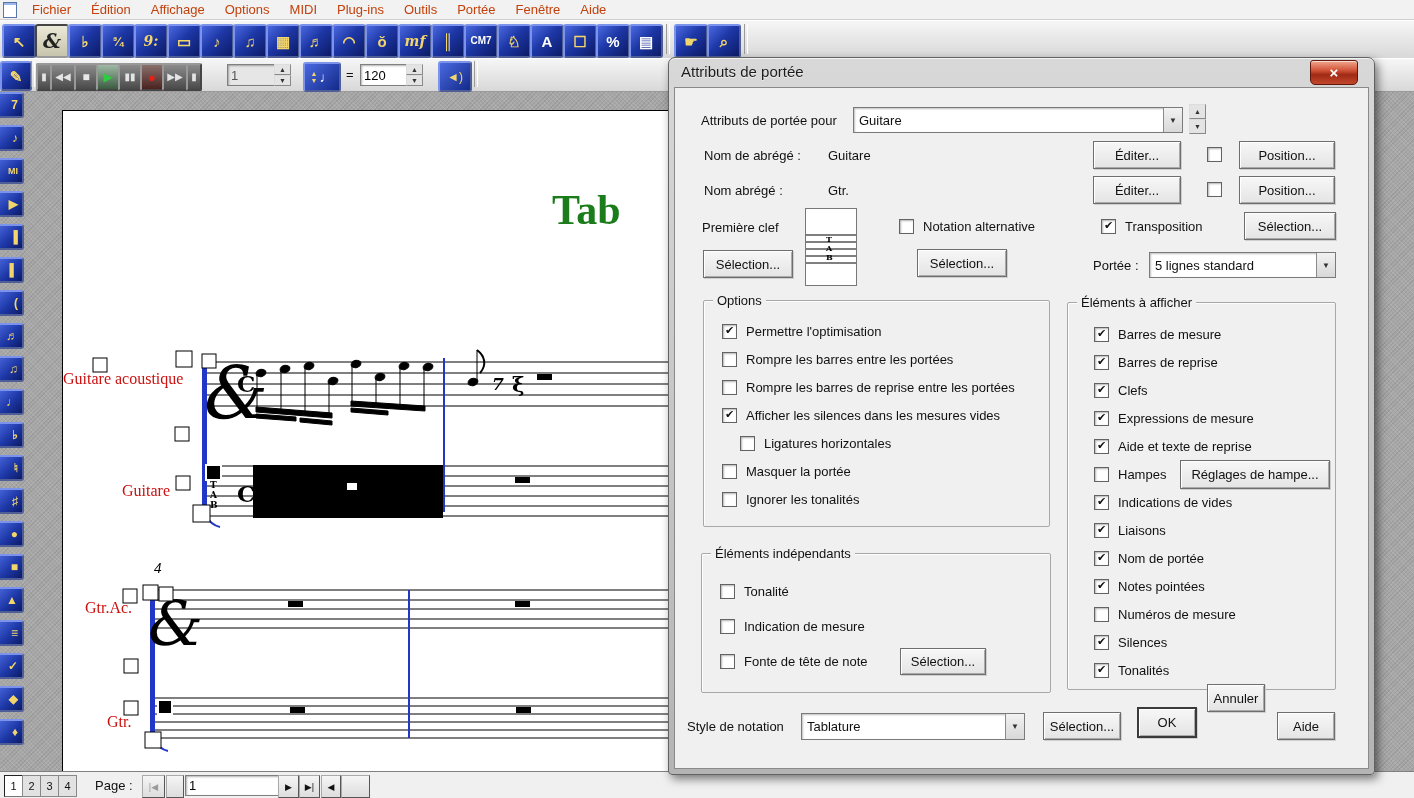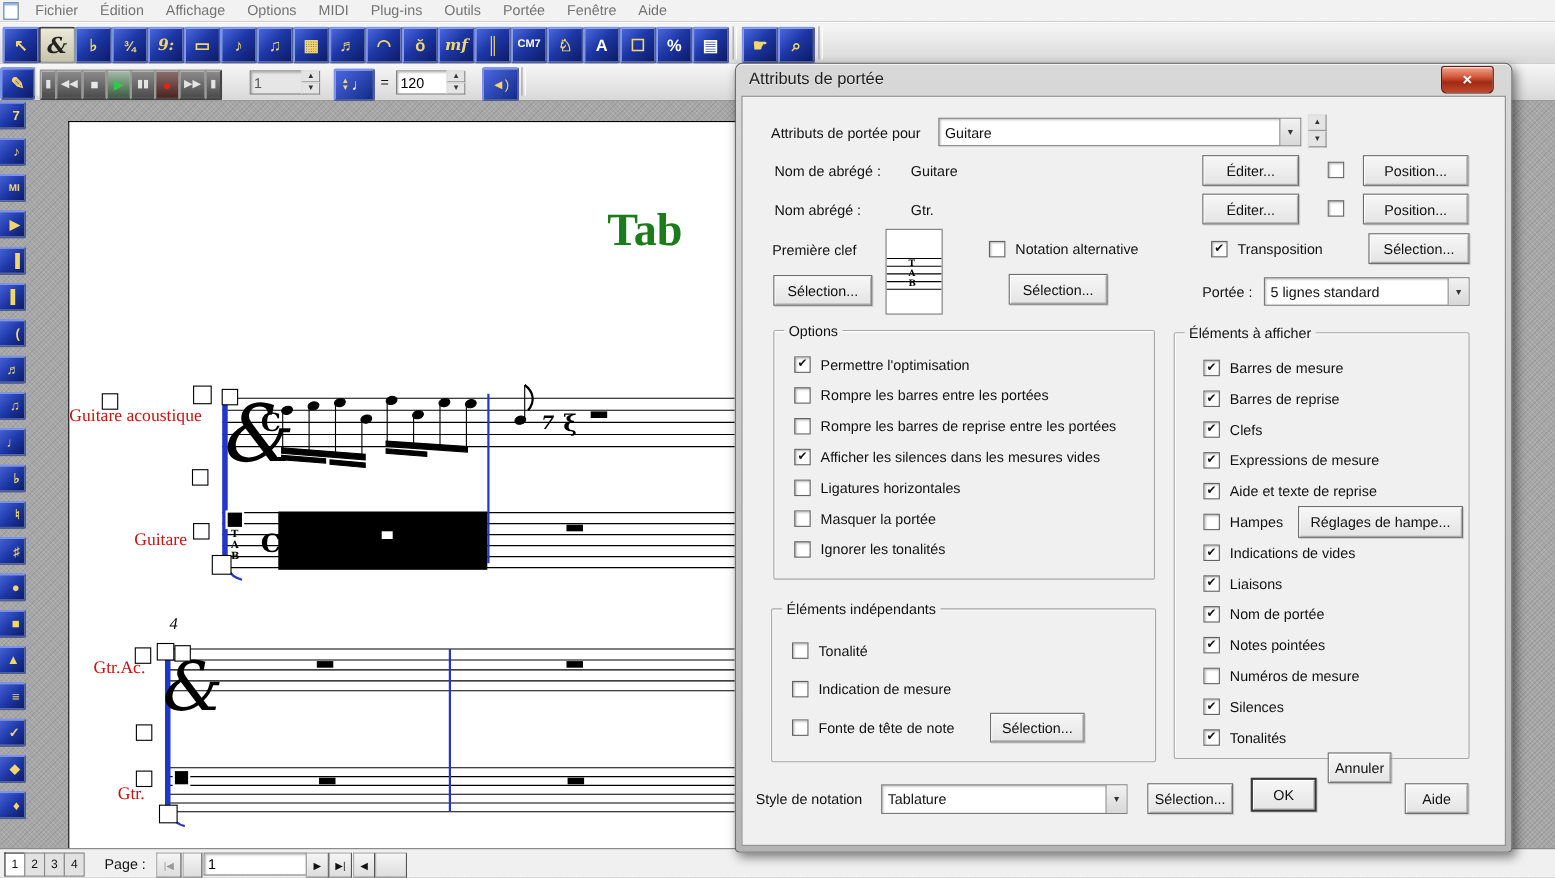--- a/index.html
+++ b/index.html
@@ -4,21 +4,21 @@
 <style>
   html,body{margin:0;padding:0;}
   #screen{position:relative;width:1414px;height:798px;overflow:hidden;
     font-family:"Liberation Sans",sans-serif;font-size:13px;color:#111;
     background-color:#a7a7a7;
     background-image:repeating-linear-gradient(45deg,rgba(255,255,255,.09) 0 1px,transparent 1px 3px),
                      repeating-linear-gradient(135deg,rgba(0,0,0,.08) 0 1px,transparent 1px 3px);}
   .abs{position:absolute;}
   
   #menubar{position:absolute;left:0;top:0;right:0;height:19px;background:#f2f2f2;
-    border-bottom:1px solid #cfcfcf;display:flex;align-items:center;gap:2px;font-size:13px;color:#737373;}
+    border-bottom:1px solid #cfcfcf;display:flex;align-items:center;gap:2px;font-size:13px;color:#c2410c;}
   .menu-item{padding:1px 9px;cursor:default;}
   .doc-ico{width:12px;height:14px;background:#fff;border:1px solid #5577aa;margin:0 4px 0 3px;
     box-shadow:inset 0 2px 0 #9cb8e8;}
   
   .bar{position:absolute;left:0;right:0;background:linear-gradient(#f6f6f6,#d8d8d8);
     border-top:1px solid #fff;border-bottom:1px solid #9a9a9a;}
   #toolbar1{top:20px;height:37px;}
   #toolbar2{top:58px;height:32px;}
   .tbtn{position:absolute;top:3px;width:30px;height:30px;border-radius:3px;
     background:linear-gradient(135deg,#4a69e0 0%,#1d37a6 45%,#0c1b67 100%);
@@ -502,21 +502,21 @@
             <span>Rompre les barres entre les portées</span>
           </div>
         <div class="cbrow" style="left:18px;top:79px">
             <span class="cb"></span>
             <span>Rompre les barres de reprise entre les portées</span>
           </div>
         <div class="cbrow" style="left:18px;top:107px">
             <span class="cb">✔</span>
             <span>Afficher les silences dans les mesures vides</span>
           </div>
-        <div class="cbrow" style="left:18px;top:135px">
+        <div class="cbrow" style="left:36px;top:135px">
             <span class="cb"></span>
             <span>Ligatures horizontales</span>
           </div>
         <div class="cbrow" style="left:18px;top:163px">
             <span class="cb"></span>
             <span>Masquer la portée</span>
           </div>
         <div class="cbrow" style="left:18px;top:191px">
             <span class="cb"></span>
             <span>Ignorer les tonalités</span>

